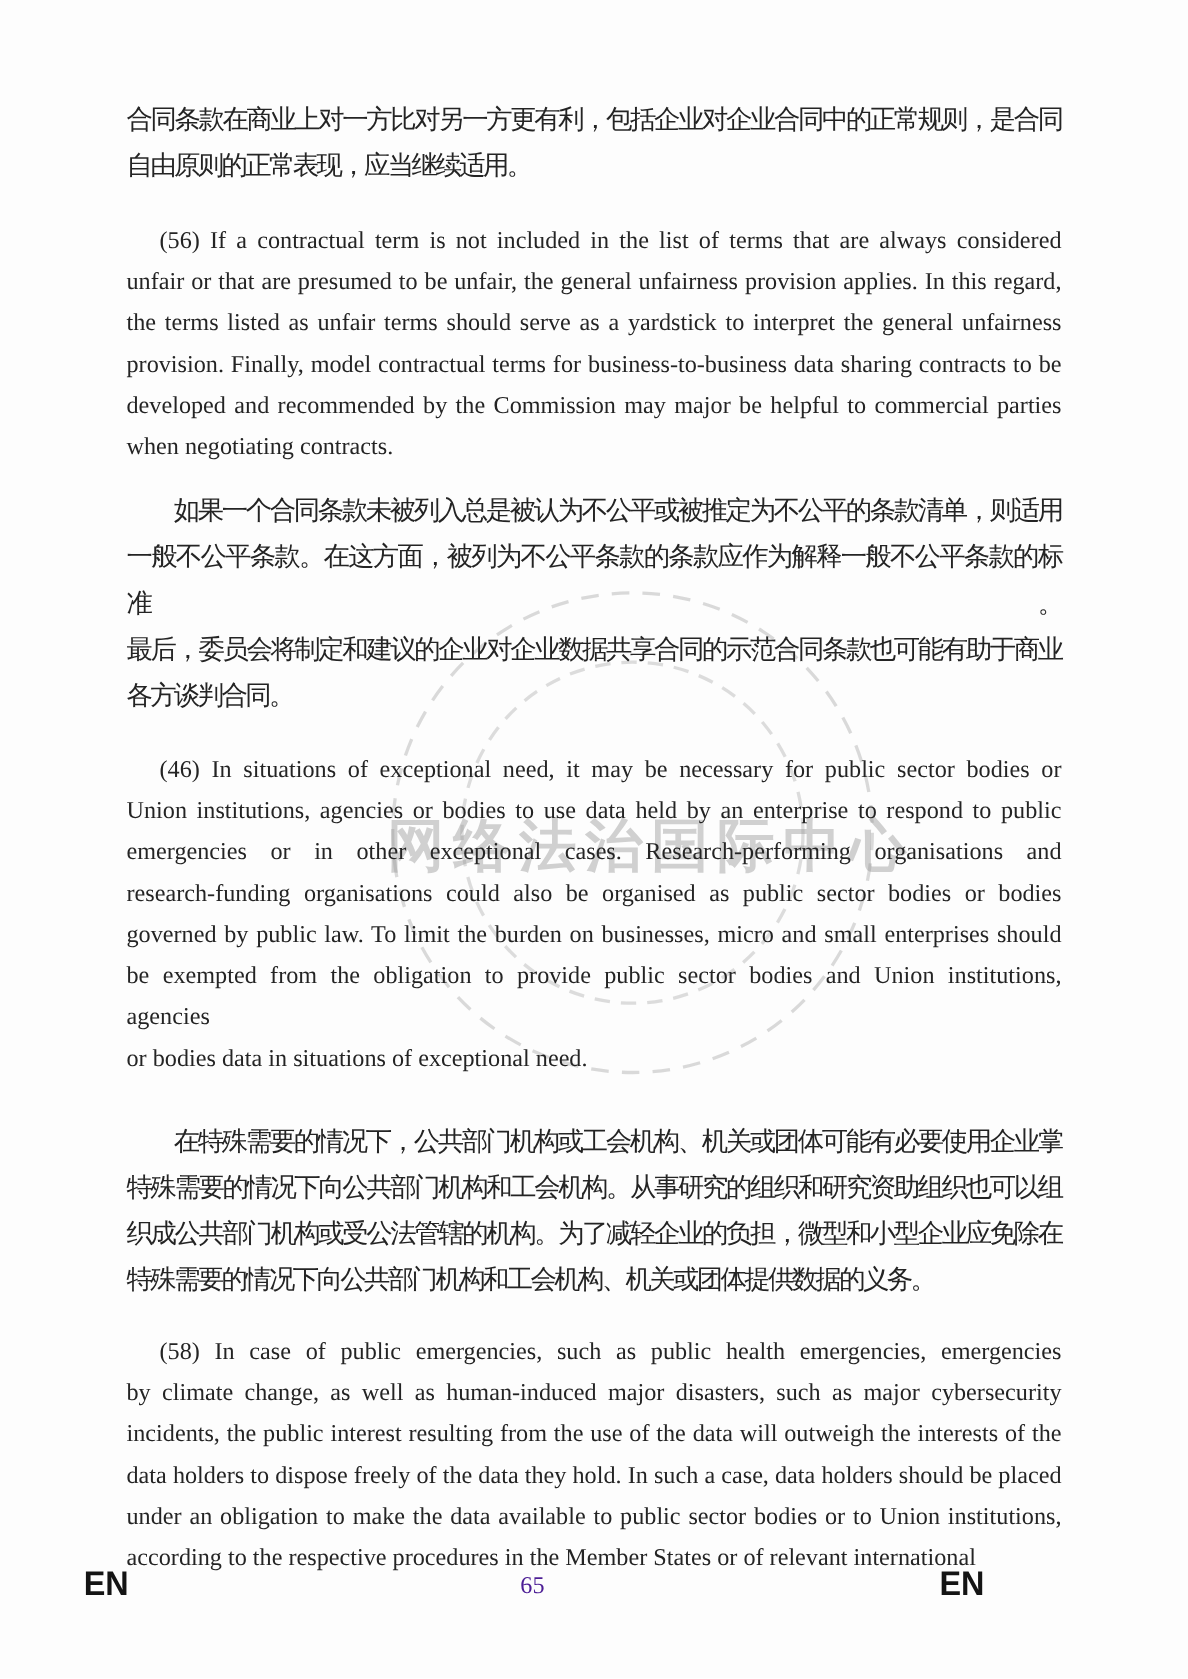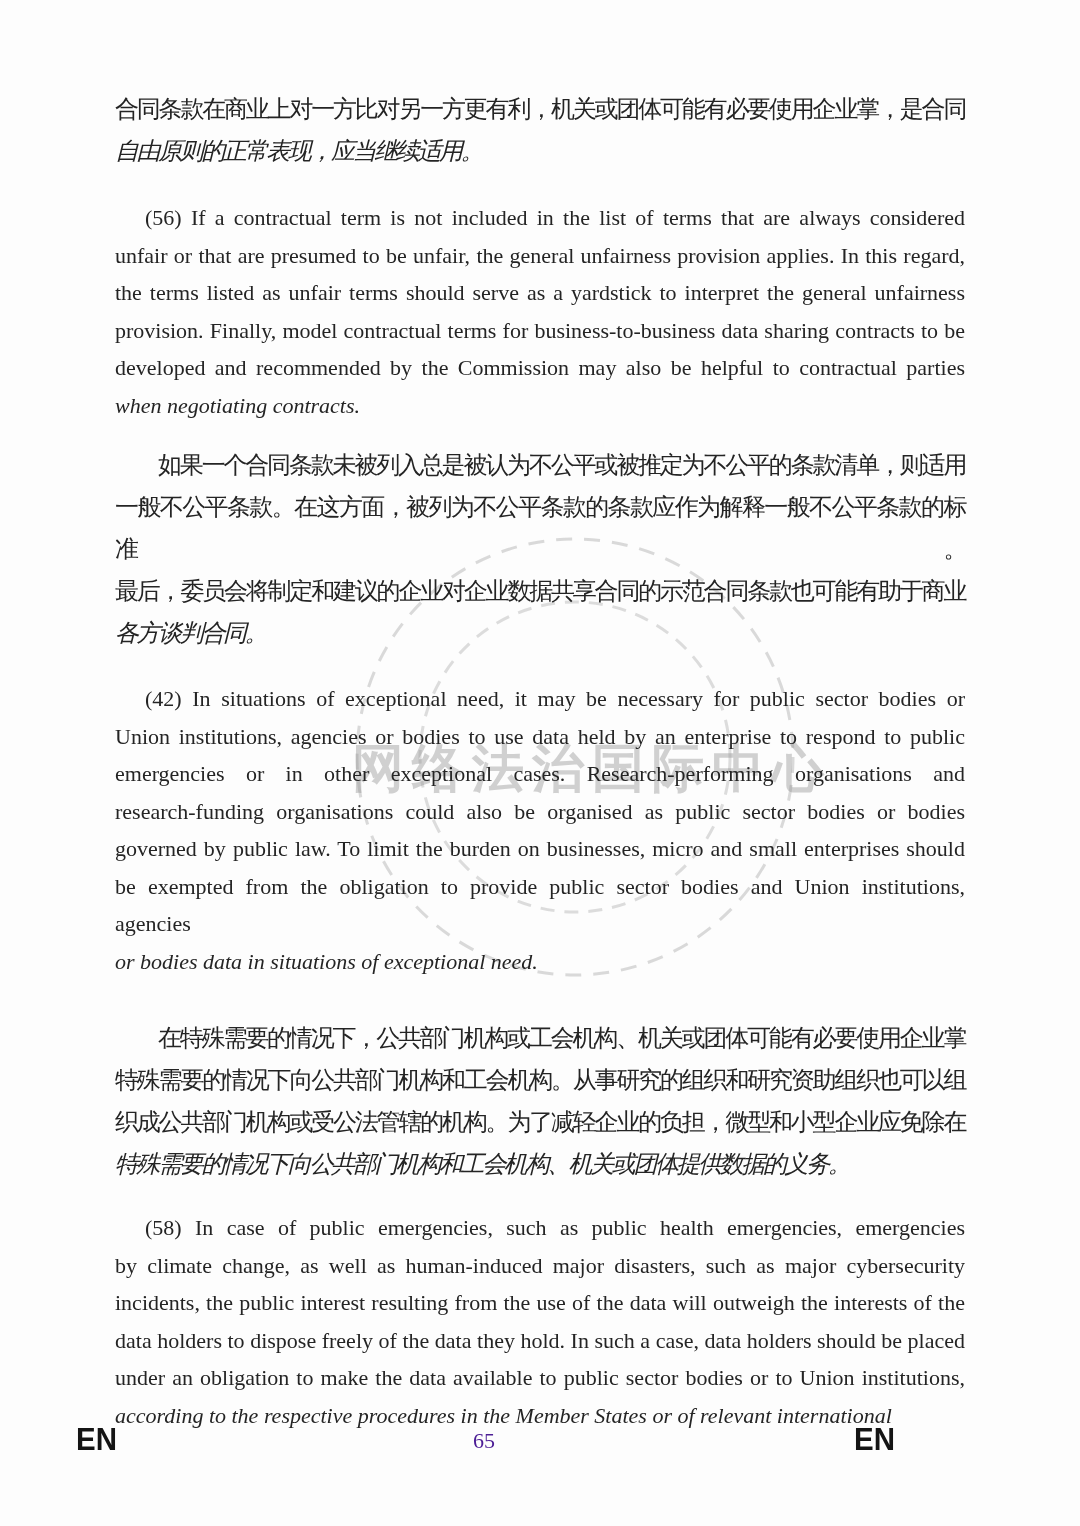--- a/index.html
+++ b/index.html
@@ -16,21 +16,21 @@
     z-index:0;pointer-events:none;
   }
   .content{
     position:relative;z-index:1;
     width:850px;margin-left:115px;
   }
   .para{width:850px;}
   .para.en{font-size:22px;line-height:37.5px;}
   .para.zh{font-size:24px;line-height:42px;letter-spacing:-2.4px;}
   .line{text-align:justify;text-align-last:justify;white-space:normal;}
-  .line.last{text-align-last:left;font-style:italic;}
+  .line.last{text-align-last:left;}
   .para.en .line.indent{padding-left:30px;}
   .para.zh .line.indent{padding-left:43px;}
   
   .para:nth-child(1){margin-top:88px;}
   .para:nth-child(2){margin-top:27px;}
   .para:nth-child(3){margin-top:20px;}
   .para:nth-child(4){margin-top:26px;}
   .para:nth-child(5){margin-top:37px;}
   .para:nth-child(6){margin-top:24px;}
   .footer{position:absolute;left:0;top:1418px;width:928px;height:48px;z-index:1;margin-left:20px;}
@@ -54,39 +54,39 @@
 <div class="page">
 
   <svg class="watermark" viewBox="0 0 1080 1526" xmlns="http://www.w3.org/2000/svg" aria-hidden="true">
     <circle cx="575" cy="757" r="218" fill="none" stroke="#bcbcbc" stroke-width="3" stroke-dasharray="16 12" opacity="0.55"></circle>
     <circle cx="575" cy="757" r="155" fill="none" stroke="#bcbcbc" stroke-width="3" stroke-dasharray="14 10" opacity="0.5"></circle>
     <text x="352" y="786" font-family="Liberation Sans, DejaVu Sans, sans-serif" font-size="52" font-weight="bold" letter-spacing="8" fill="#8f8f8f" opacity="0.40">网络法治国际中心</text>
   </svg>
 
   <div class="content">
       <div class="para zh">
-        <div class="line">合同条款在商业上对一方比对另一方更有利，机关或团体可能有必要使用企业掌，是合同</div>
+        <div class="line">合同条款在商业上对一方比对另一方更有利，包括企业对企业合同中的正常规则，是合同</div>
         <div class="line last">自由原则的正常表现，应当继续适用。</div>
       </div>
       <div class="para en">
         <div class="line indent">(56) If a contractual term is not included in the list of terms that are always considered</div>
         <div class="line">unfair or that are presumed to be unfair, the general unfairness provision applies. In this regard,</div>
         <div class="line">the terms listed as unfair terms should serve as a yardstick to interpret the general unfairness</div>
         <div class="line">provision. Finally, model contractual terms for business-to-business data sharing contracts to be</div>
-        <div class="line">developed and recommended by the Commission may also be helpful to contractual parties</div>
+        <div class="line">developed and recommended by the Commission may major be helpful to commercial parties</div>
         <div class="line last">when negotiating contracts.</div>
       </div>
       <div class="para zh">
         <div class="line indent">如果一个合同条款未被列入总是被认为不公平或被推定为不公平的条款清单，则适用</div>
         <div class="line">一般不公平条款。在这方面，被列为不公平条款的条款应作为解释一般不公平条款的标准。</div>
         <div class="line">最后，委员会将制定和建议的企业对企业数据共享合同的示范合同条款也可能有助于商业</div>
         <div class="line last">各方谈判合同。</div>
       </div>
       <div class="para en">
-        <div class="line indent">(42) In situations of exceptional need, it may be necessary for public sector bodies or</div>
+        <div class="line indent">(46) In situations of exceptional need, it may be necessary for public sector bodies or</div>
         <div class="line">Union institutions, agencies or bodies to use data held by an enterprise to respond to public</div>
         <div class="line">emergencies or in other exceptional cases. Research-performing organisations and</div>
         <div class="line">research-funding organisations could also be organised as public sector bodies or bodies</div>
         <div class="line">governed by public law. To limit the burden on businesses, micro and small enterprises should</div>
         <div class="line">be exempted from the obligation to provide public sector bodies and Union institutions, agencies</div>
         <div class="line last">or bodies data in situations of exceptional need.</div>
       </div>
       <div class="para zh">
         <div class="line indent">在特殊需要的情况下，公共部门机构或工会机构、机关或团体可能有必要使用企业掌</div>
         <div class="line">特殊需要的情况下向公共部门机构和工会机构。从事研究的组织和研究资助组织也可以组</div>

